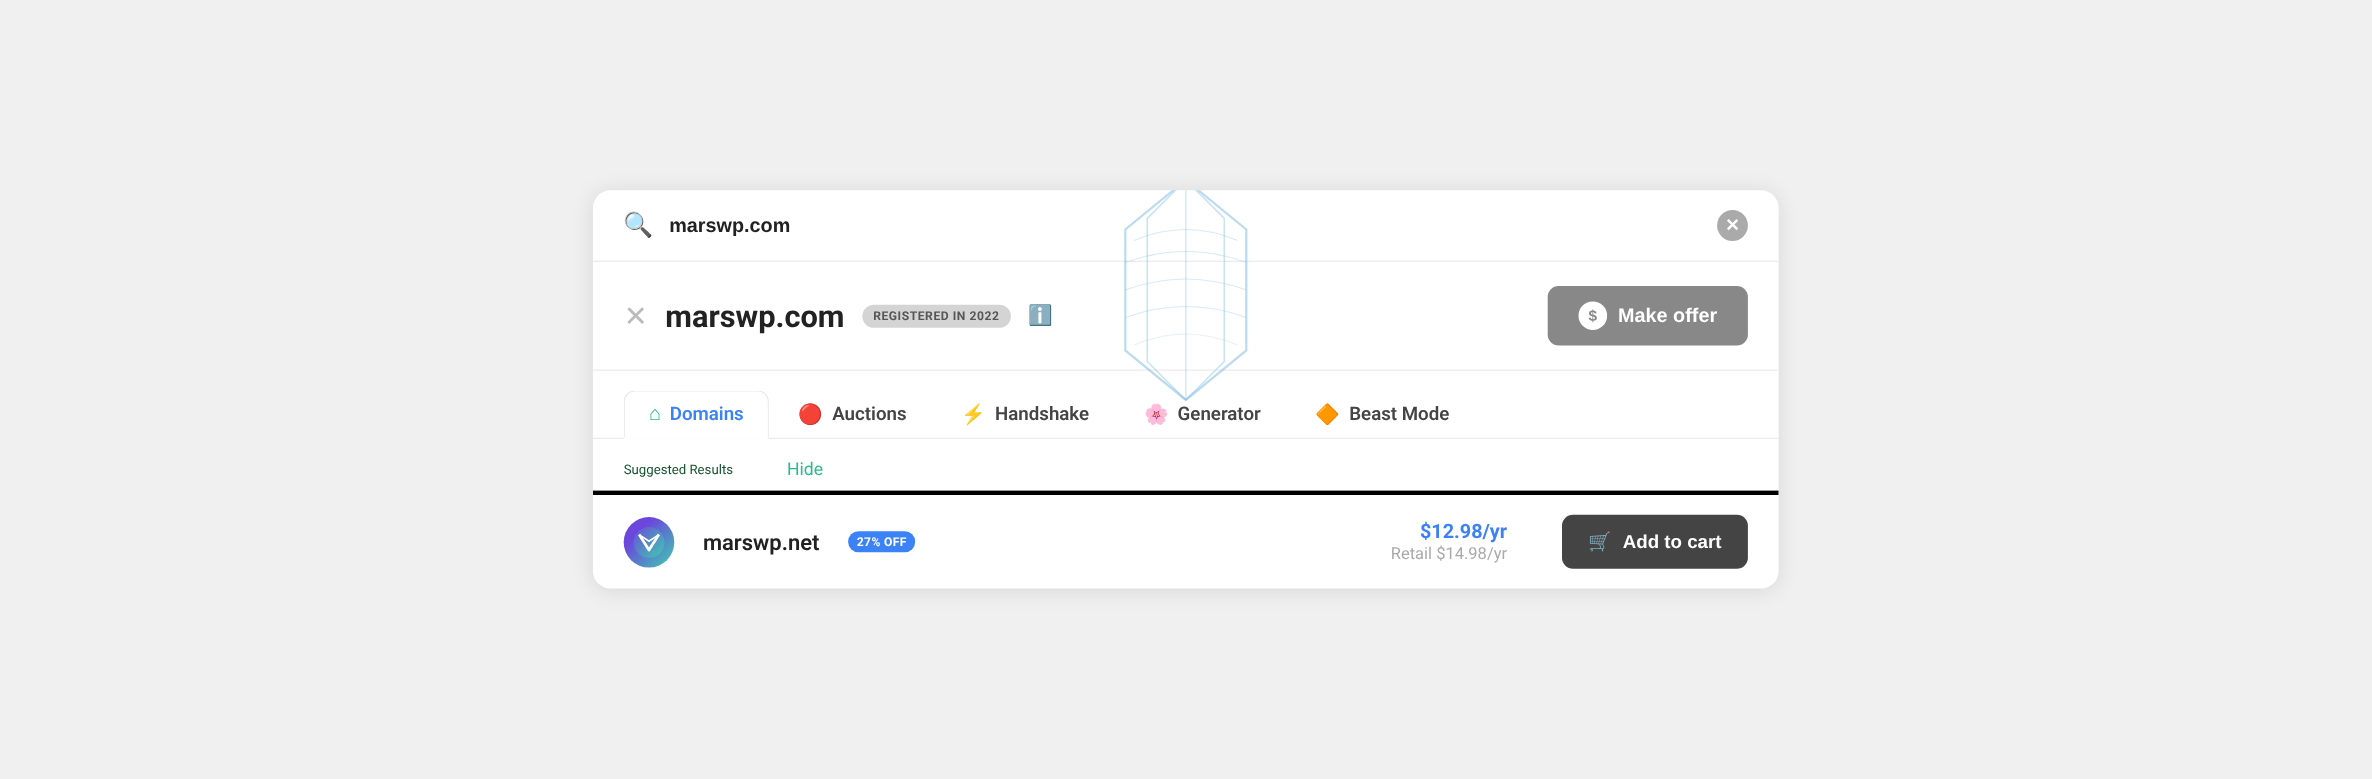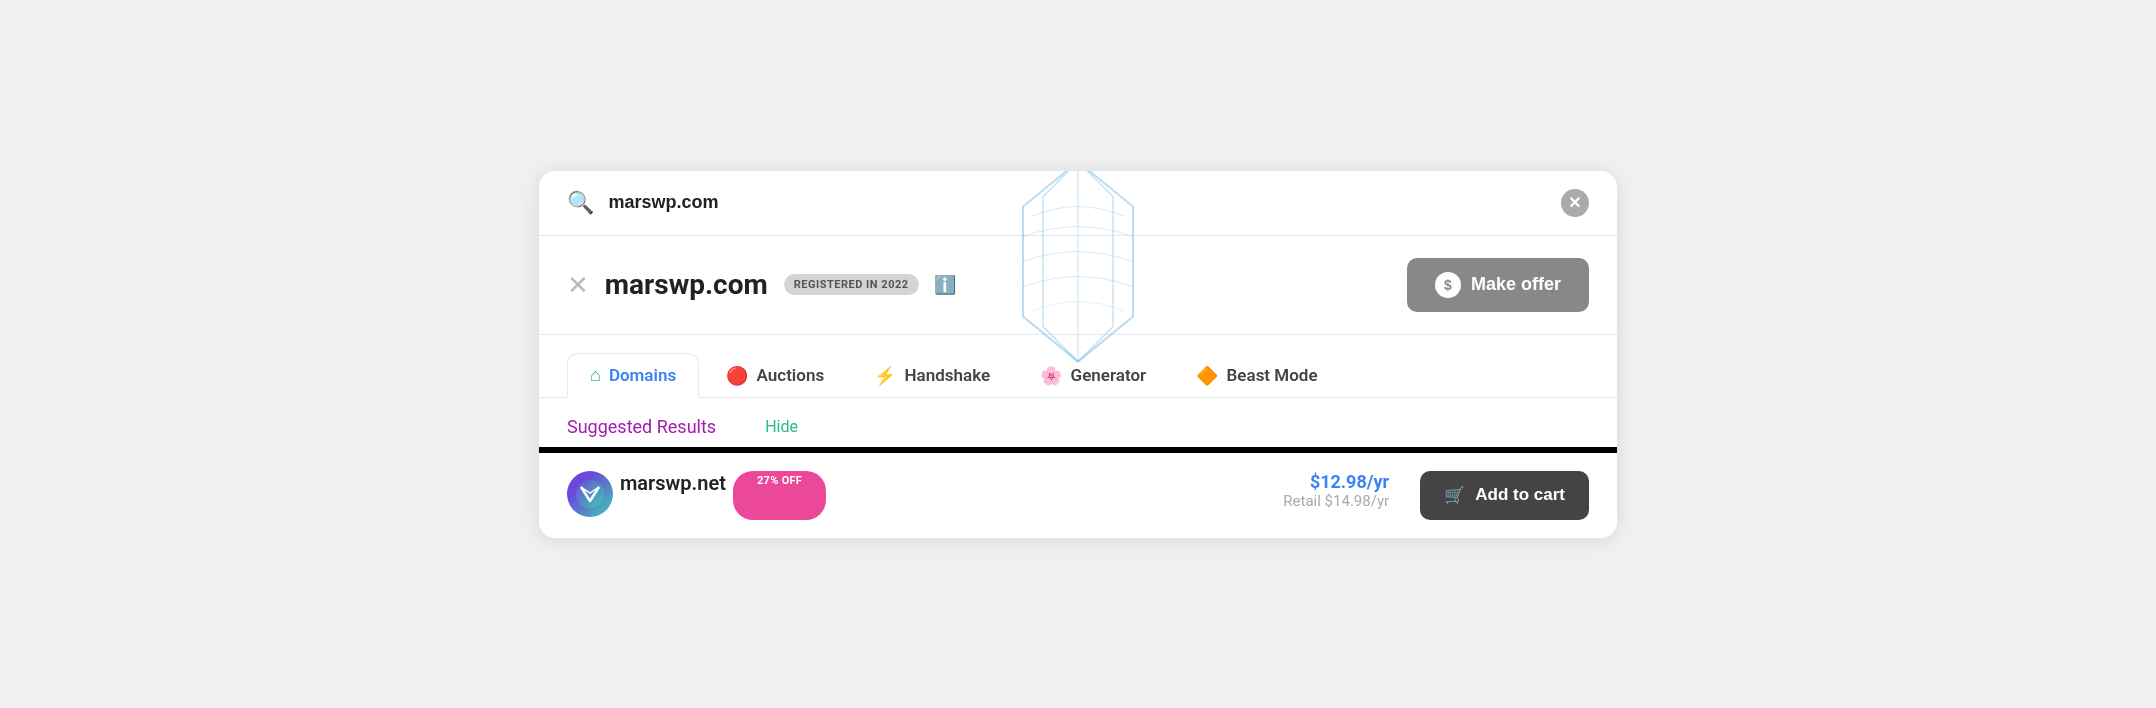--- a/index.html
+++ b/index.html
@@ -157,37 +157,38 @@
       font-size: 18px;
     }
     
     .suggested-header {
       display: flex;
       align-items: center;
       padding: 18px 28px 10px 28px;
       gap: 12px;
     }
     .suggested-title {
-      font-size: 18px;
-      color: #a21caf;
+      font-size: 12px;
+      color: #14532d;
       font-weight: 400;
     }
     .hide-link {
       font-size: 16px;
       color: #2bba8a;
       cursor: pointer;
       font-weight: 400;
       margin-left: 37px;
     }
     
     .result-item {
       display: flex;
+      align-items: center;
       padding: 18px 28px;
-      border-top: 6px solid #000000;
-      gap: 7px;
+      border-top: 4px solid #000000;
+      gap: 26px;
     }
     .domain-avatar {
       width: 46px;
       height: 46px;
       border-radius: 50%;
       background: linear-gradient(135deg, #6b47dc 30%, #3ecfb0 100%);
       display: flex;
       align-items: center;
       justify-content: center;
       flex-shrink: 0;
@@ -196,25 +197,25 @@
     .domain-avatar svg {
       width: 30px;
       height: 30px;
     }
     .result-domain-name {
       font-size: 20px;
       font-weight: 600;
       color: #222;
     }
     .discount-badge {
-      background: #ec4899;
+      background: #3b82f6;
       color: #fff;
       font-size: 11px;
       font-weight: 700;
-      padding: 3px 24px;
+      padding: 3px 8px;
       border-radius: 20px;
       letter-spacing: 0.3px;
     }
     .price-block {
       margin-left: auto;
       text-align: right;
       flex-shrink: 0;
     }
     .price-main {
       font-size: 18px;

